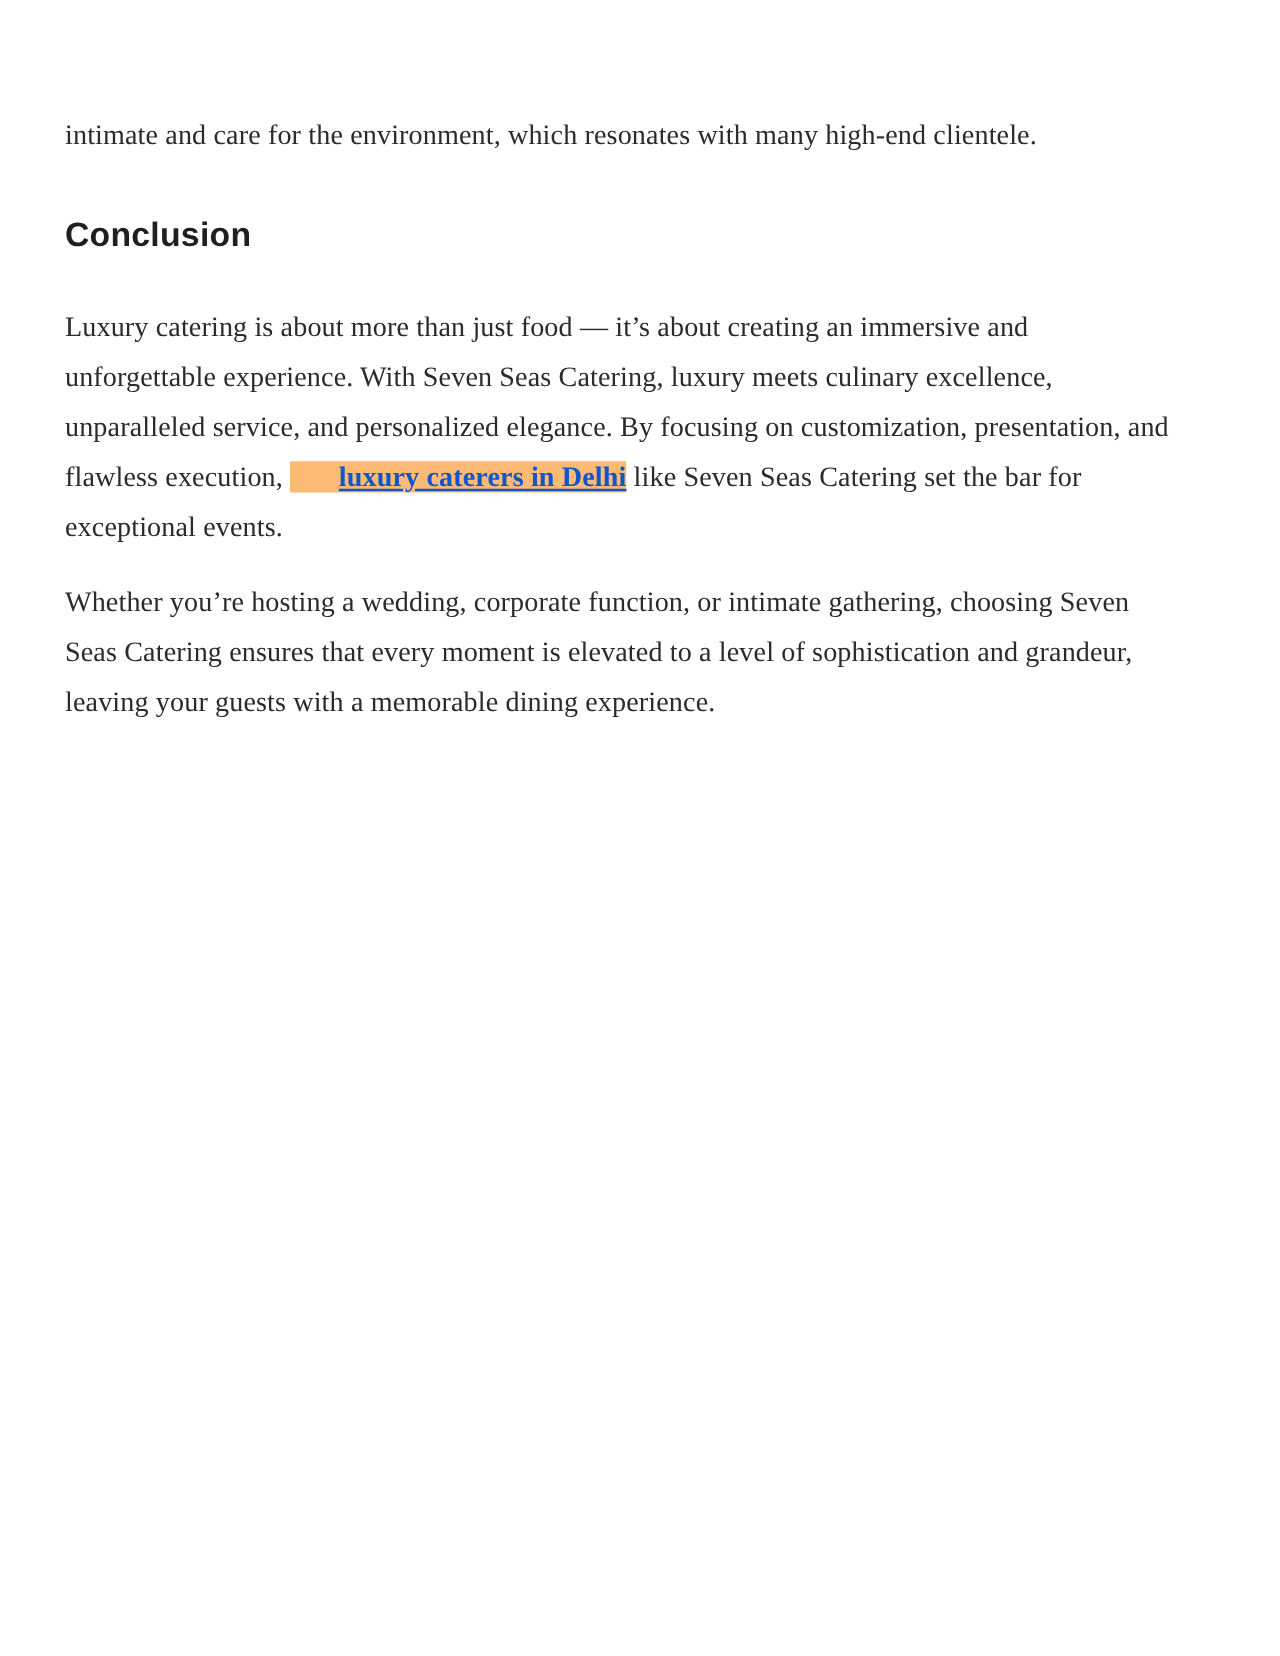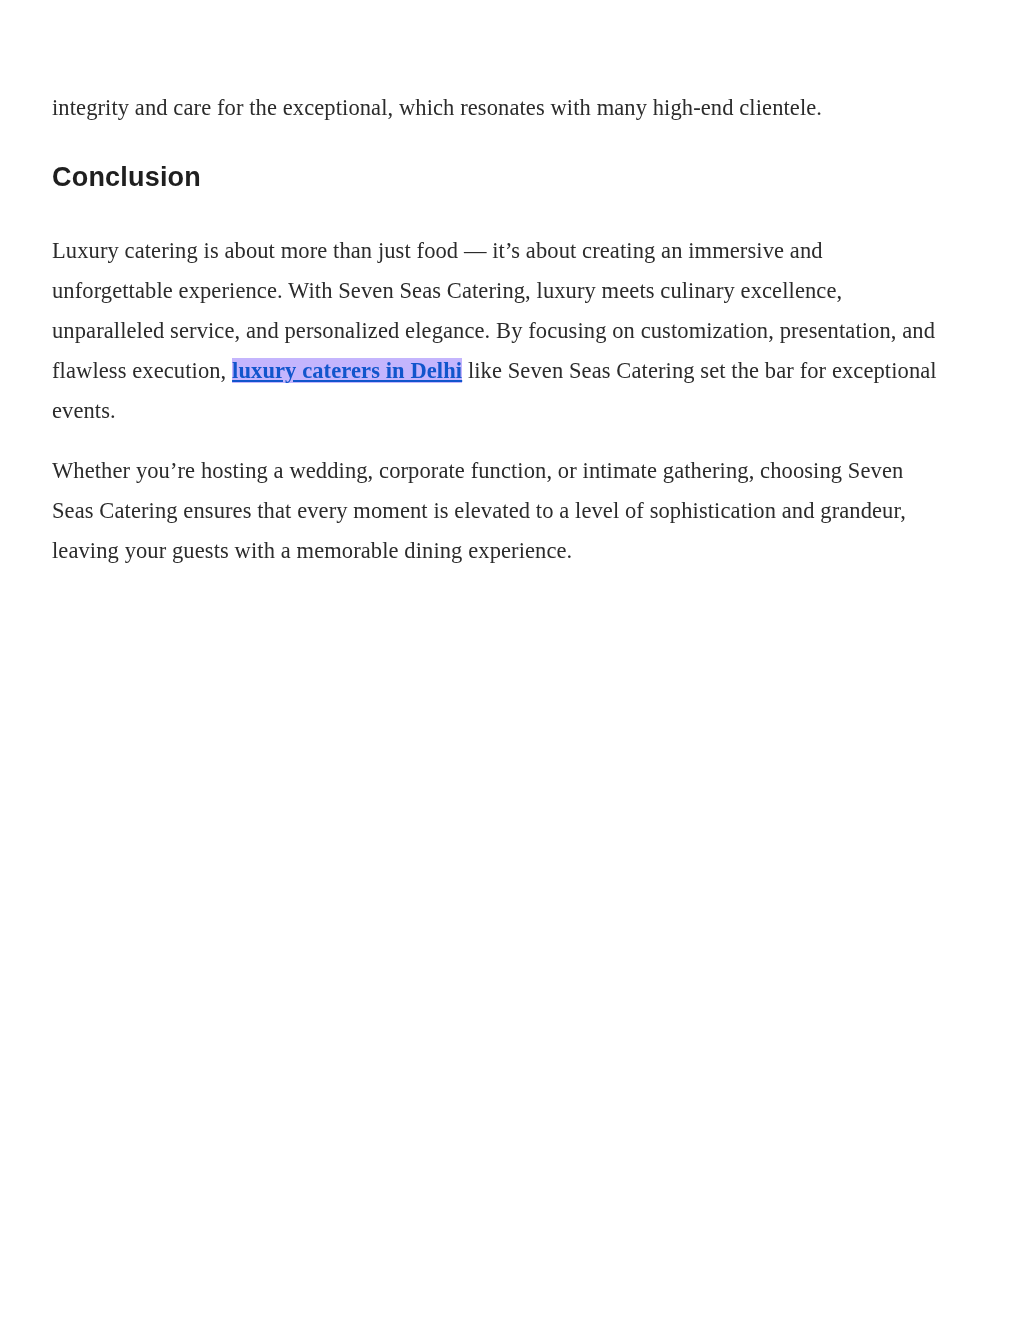--- a/index.html
+++ b/index.html
@@ -26,38 +26,39 @@
   }
   .para-gap {
     margin-top: 20px;
   }
   h2.section-heading {
     font-family: "Liberation Sans", "DejaVu Sans", sans-serif;
     font-weight: 700;
     font-size: 27px;
     line-height: 32px;
     color: #1f1f1f;
-    margin-top: 33px;
+    margin-top: 44px;
     margin-bottom: 38px;
     letter-spacing: 0.2px;
   }
   a.inline-link {
     color: #1155cc;
     font-weight: 700;
     text-decoration: underline;
-    background: #c4b5fd;
+    background: #fdba74;
     cursor: pointer;
+    padding-left: 39px;
   }
 </style>
 </head>
 <body>
 
 <div class="page">
 
-  <p class="body-text">integrity and care for the exceptional, which resonates with many high-end clientele.</p>
+  <p class="body-text">intimate and care for the environment, which resonates with many high-end clientele.</p>
 
   <h2 class="section-heading">Conclusion</h2>
 
   <p class="body-text">
     <span>Luxury catering is about more than just food — it’s about creating an immersive and unforgettable experience. With Seven Seas Catering, luxury meets culinary excellence, unparalleled service, and personalized elegance. By focusing on customization, presentation, and flawless execution, </span><a class="inline-link">luxury caterers in Delhi</a><span> like Seven Seas Catering set the bar for exceptional events.</span>
   </p>
 
   <p class="body-text para-gap">Whether you’re hosting a wedding, corporate function, or intimate gathering, choosing Seven Seas Catering ensures that every moment is elevated to a level of sophistication and grandeur, leaving your guests with a memorable dining experience.</p>
 
 </div>

